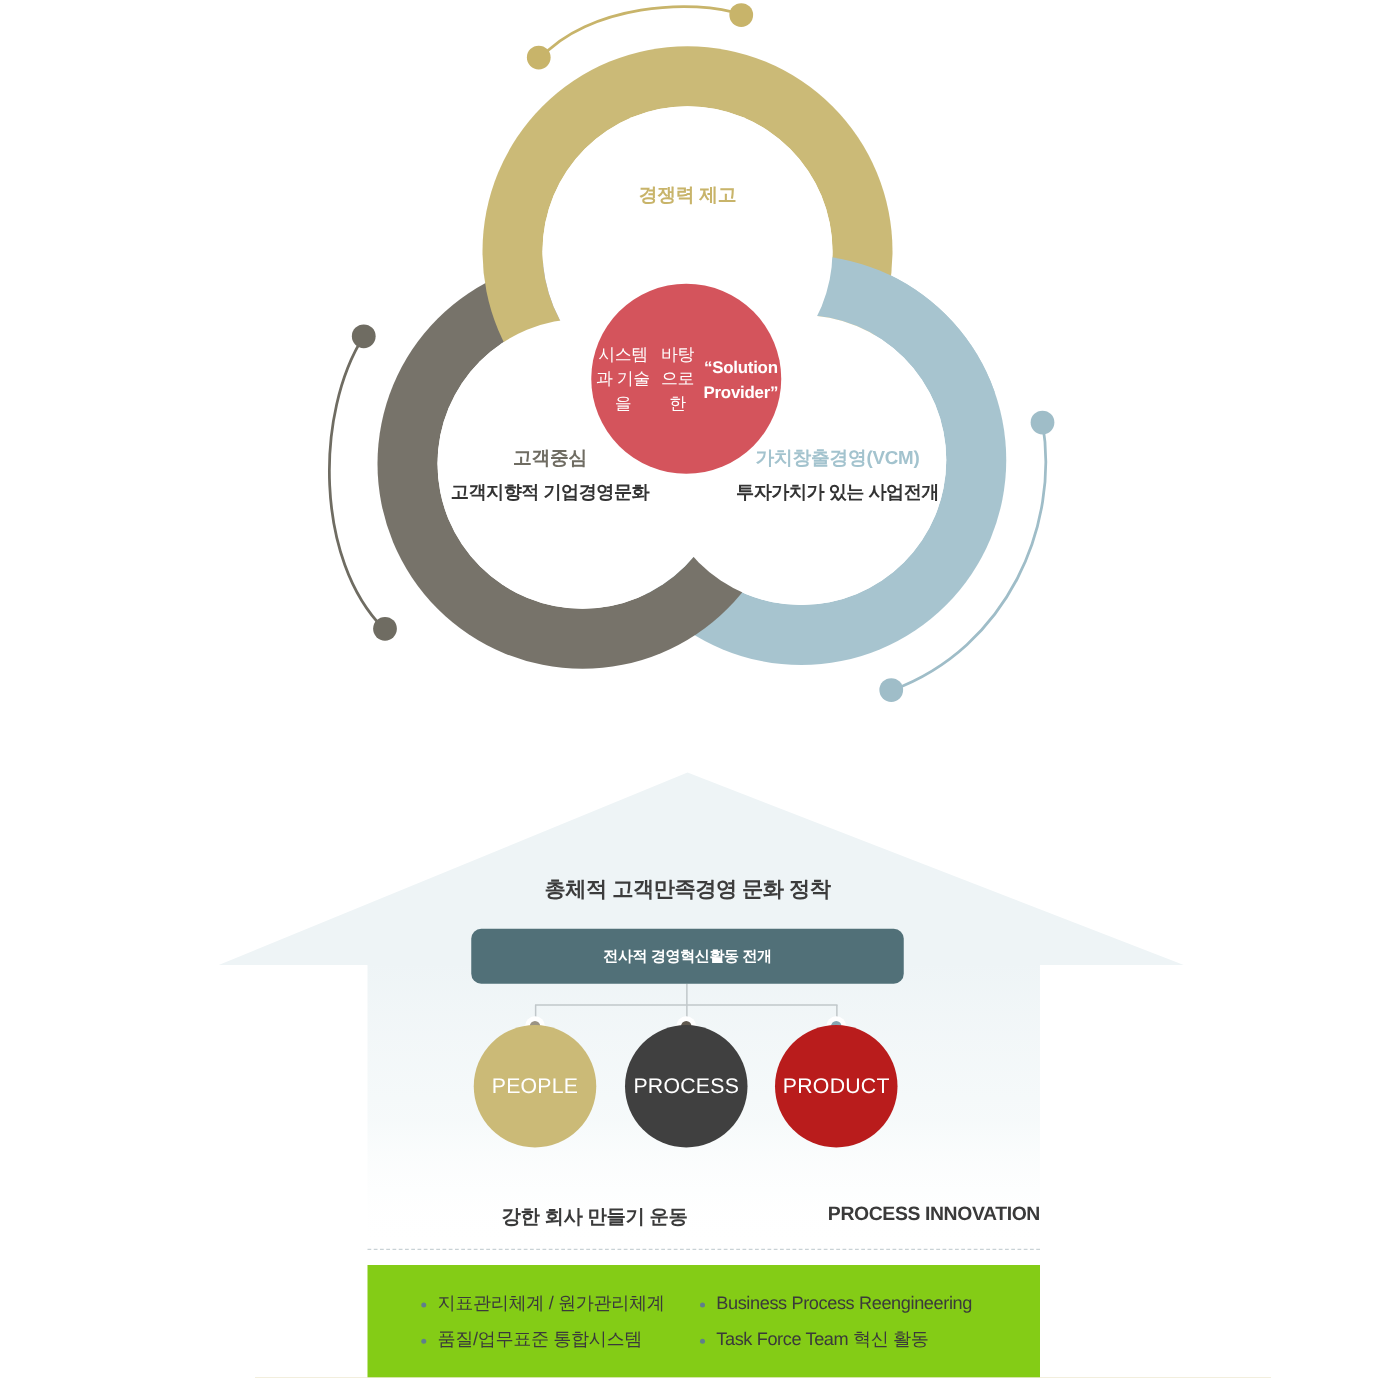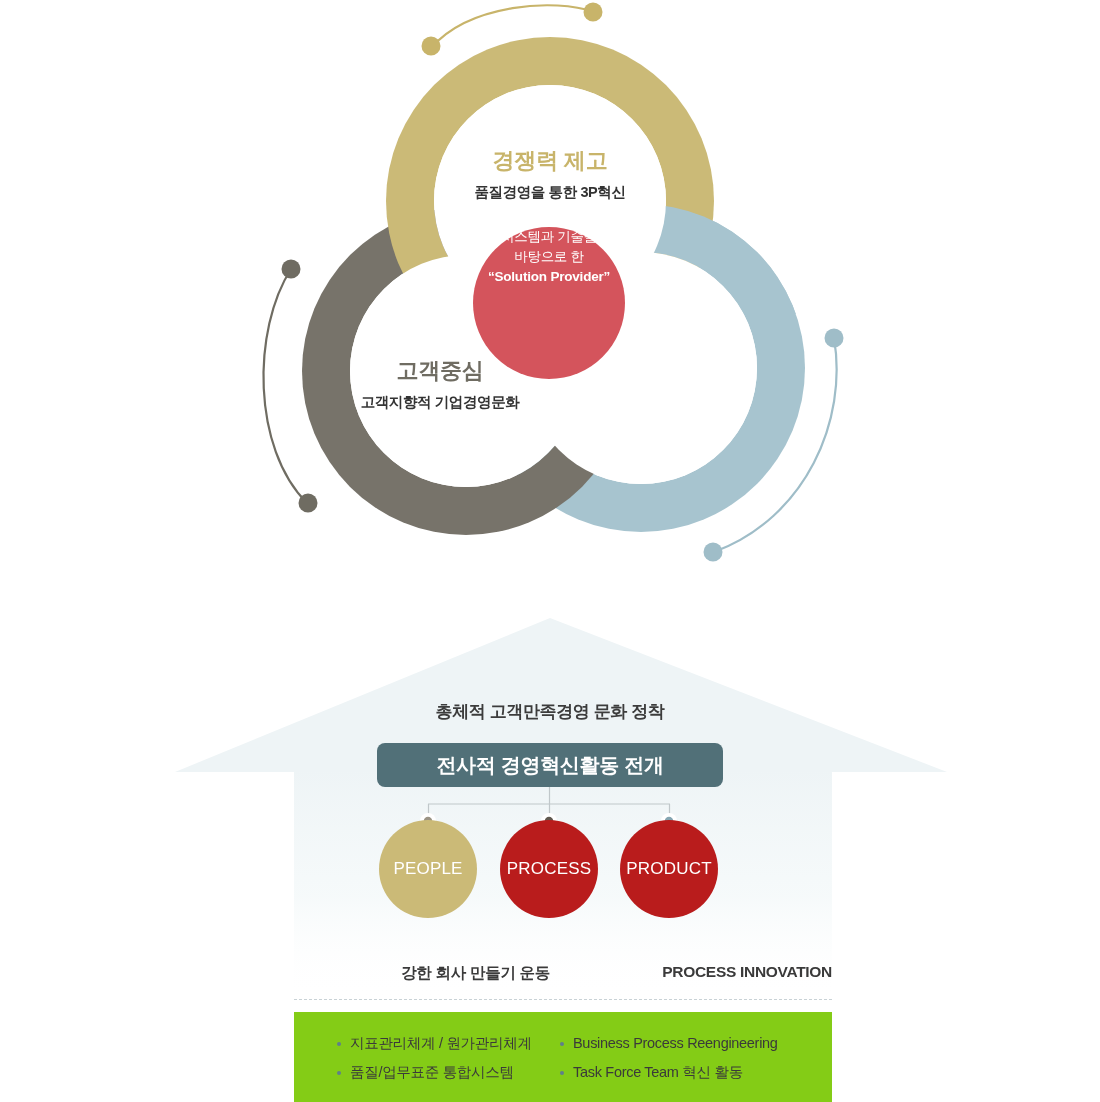--- a/index.html
+++ b/index.html
@@ -30,21 +30,21 @@
     position: absolute;
     left: 0; top: 0;
     width: 1100px;
     height: 600px;
   }
   .trefoil-svg { position: absolute; left: 0; top: 0; }
 
   .ring-label-group { position: absolute; text-align: center; }
 
   .ring-title {
-    font-size: 22px;
+    font-size: 15px;
     font-weight: bold;
     letter-spacing: -0.2px;
     line-height: 1.2;
     white-space: nowrap;
   }
   .ring-sub {
     font-size: 14.5px;
     font-weight: bold;
     color: #333333;
     letter-spacing: -0.4px;
@@ -63,23 +63,23 @@
   #grp-right .ring-title  { color: #a3c3ce; }
 
   
   .center-bubble {
     position: absolute;
     left: 473px; top: 227px;
     width: 152px; height: 152px;
     border-radius: 50%;
     background: #d4545c;
     display: flex;
-    flex-direction: column;
+    flex-direction: row;
     align-items: center;
-    justify-content: flex-start;
+    justify-content: space-between;
     color: #ffffff;
     text-align: center;
     line-height: 1.45;
   }
   .center-bubble .cb-l1,
   .center-bubble .cb-l2 {
     font-size: 13.5px;
     letter-spacing: -0.3px;
   }
   .center-bubble .cb-l3 {
@@ -112,40 +112,40 @@
   .banner-box {
     position: absolute;
     left: 377px; top: 143px;
     width: 346px; height: 44px;
     border-radius: 8px;
     background: #517078;
     display: flex;
     align-items: center;
     justify-content: center;
     color: #ffffff;
-    font-size: 20px;
+    font-size: 12px;
     font-weight: bold;
     letter-spacing: -0.3px;
   }
 
   
   .p-circle {
     position: absolute;
     width: 98px; height: 98px;
     border-radius: 50%;
     display: flex;
     align-items: center;
     justify-content: center;
     color: #ffffff;
     font-size: 17px;
     letter-spacing: 0.2px;
     top: 220px;
   }
   #pc-people  { left: 379px;  background: #cbba77; text-align: center; }
-  #pc-process { left: 500px;  background: #b91c1c; }
+  #pc-process { left: 500px;  background: #404040; }
   #pc-product { left: 620px;  background: #b91c1c; }
 
   
   .col-heads {
     position: absolute;
     left: 294px; top: 363px;
     width: 538px;
     display: flex;
   }
   .col-head {
@@ -263,28 +263,31 @@
 
       <g>
         <circle cx="550" cy="201" r="116" fill="#ffffff"></circle>
         <circle cx="466" cy="371" r="116" fill="#ffffff"></circle>
         <circle cx="641" cy="368" r="116" fill="#ffffff"></circle>
       </g>
     </svg>
 
     <div class="ring-label-group" id="grp-top">
       <div class="ring-title">경쟁력 제고</div>
-      <div class="ring-sub">품질경영을 통한 3P혁신</div>
     </div>
 
     <div class="ring-label-group" id="grp-left">
       <div class="ring-title">고객중심</div>
       <div class="ring-sub">고객지향적 기업경영문화</div>
     </div>
 
+    <div class="ring-label-group" id="grp-right">
+      <div class="ring-title">가치창출경영(VCM)</div>
+      <div class="ring-sub">투자가치가 있는 사업전개</div>
+    </div>
 
     <div class="center-bubble">
       <div class="cb-l1">시스템과 기술을</div>
       <div class="cb-l2">바탕으로 한</div>
       <div class="cb-l3">“Solution Provider”</div>
     </div>
   </div>
 
   <div class="lower-wrap">
 

